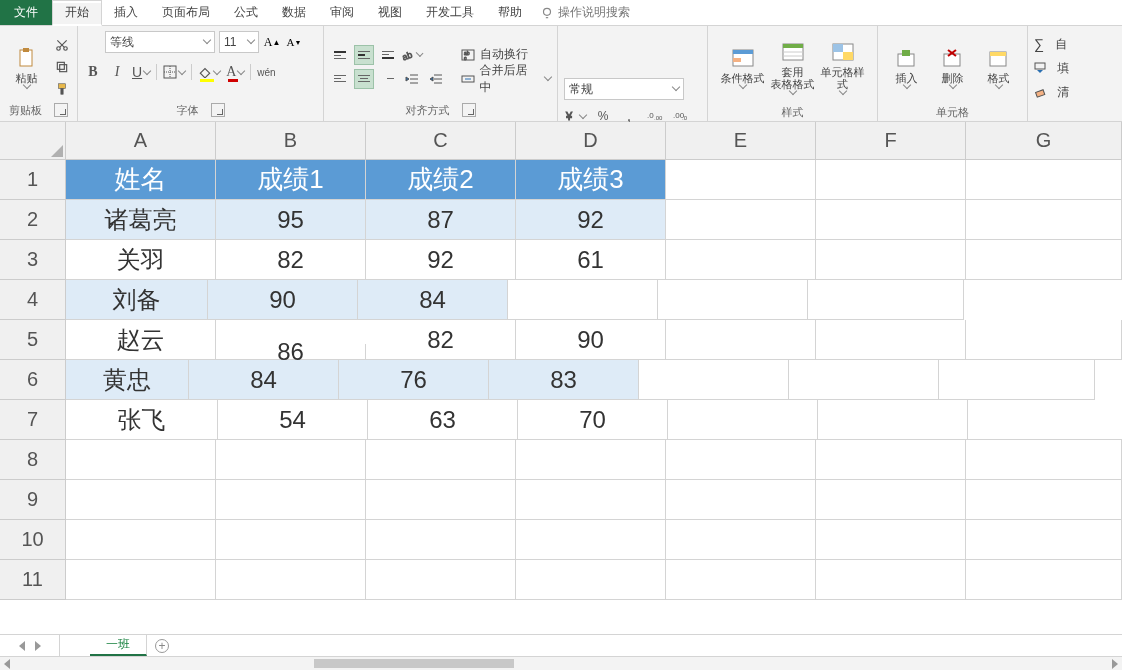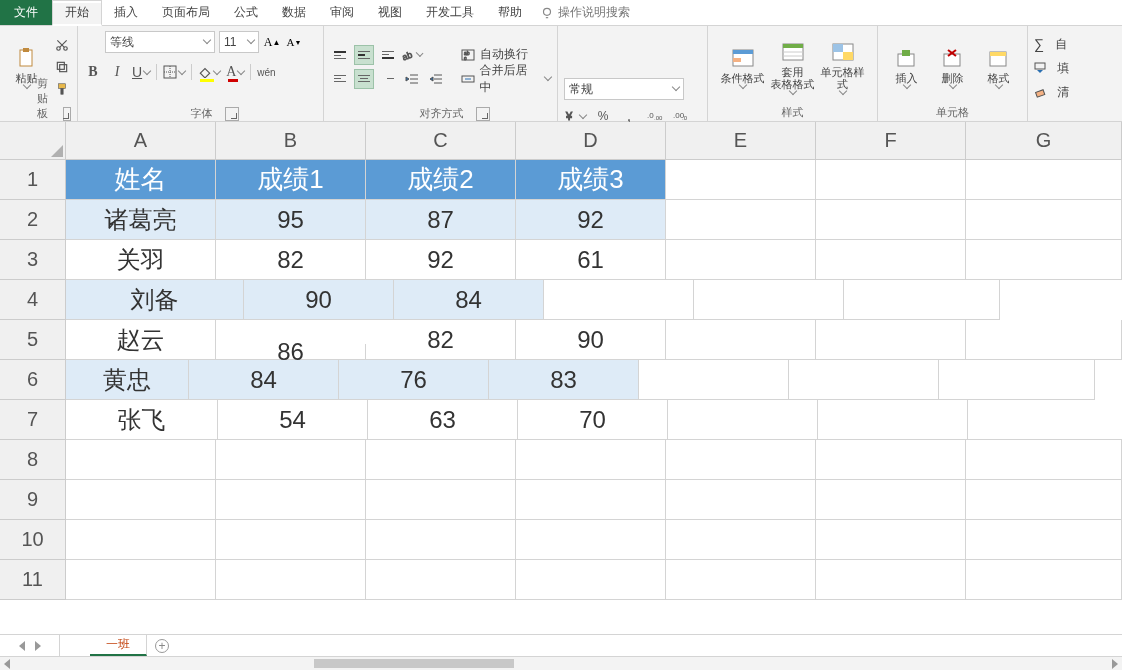--- a/index.html
+++ b/index.html
@@ -84,32 +84,32 @@
 .cell{border-right:1px solid #d4d4d4;border-bottom:1px solid #d4d4d4;display:flex;align-items:center;justify-content:center;font-size:24px;color:#333;}
 .cell.hdr{background:#5b9bd5;color:#fff;font-size:26px;}
 .cell.band{background:#deebf7;}
 
 
 .sheetbar{position:absolute;left:0;right:0;bottom:14px;height:22px;background:#fff;border-top:1px solid #d4d4d4;display:flex;align-items:stretch;}
 .nav-arrows{width:60px;display:flex;align-items:center;justify-content:center;gap:10px;color:#888;border-right:1px solid #d4d4d4;}
 .nav-arrows span{width:0;height:0;}
 .arrL{border-top:5px solid transparent;border-bottom:5px solid transparent;border-right:6px solid #999;}
 .arrR{border-top:5px solid transparent;border-bottom:5px solid transparent;border-left:6px solid #999;}
-.sheet-tab{padding:0 16px;display:flex;align-items:center;border-right:1px solid #d4d4d4;background:#fff;border-bottom:2px solid #217346;color:#c2410c;font-size:12px;}
+.sheet-tab{padding:0 16px;display:flex;align-items:center;border-right:1px solid #d4d4d4;background:#fff;border-bottom:2px solid #217346;color:#15803d;font-size:12px;}
 .addsheet{width:30px;display:flex;align-items:center;justify-content:center;color:#888;}
 .addsheet .circ{width:14px;height:14px;border:1px solid #999;border-radius:50%;display:flex;align-items:center;justify-content:center;font-size:12px;line-height:12px;}
 
 
 .hscroll{position:absolute;left:0;right:0;bottom:0;height:14px;background:#f3f3f3;border-top:1px solid #d4d4d4;display:flex;}
 .hscroll .track{flex:1;position:relative;margin:0 14px;}
 .hscroll .thumb{position:absolute;left:0;top:2px;bottom:2px;width:200px;background:#c8c8c8;}
 .hscroll .sbtn{width:14px;display:flex;align-items:center;justify-content:center;}
 .hscroll .sbtn span{width:0;height:0;}
 
-.launch-row{display:flex;align-items:flex-end;justify-content:center;margin-left:28px;}
+.launch-row{display:flex;align-items:flex-start;justify-content:center;}
 </style>
 </head>
 <body>
 
 <div class="tabrow">
   <div class="tab-file">文件</div>
   <div id="tabs-container" style="display: flex;">
       <div class="tab active" style="background: rgb(243, 243, 243); border-top: 1px solid rgb(212, 212, 212); border-left: 1px solid rgb(212, 212, 212); border-right: 1px solid rgb(212, 212, 212); color: #404040; margin-bottom: -1px;">开始</div>
       <div class="tab">插入</div>
       <div class="tab">页面布局</div>
@@ -502,21 +502,21 @@
       <div class="crow">
         <div class="cell" style="width: 150px;">关羽</div>
         <div class="cell" style="width: 150px;">82</div>
         <div class="cell" style="width: 150px;">92</div>
         <div class="cell" style="width: 150px;">61</div>
         <div class="cell" style="width: 150px;"></div>
         <div class="cell" style="width: 150px;"></div>
         <div class="cell" style="width: 156px;"></div>
       </div>
       <div class="crow">
-        <div class="cell band" style="width: 178px;">刘备</div>
+        <div class="cell band" style="width: 142px;">刘备</div>
         <div class="cell band" style="width: 150px;">90</div>
         <div class="cell band" style="width: 150px;">84</div>
         <div class="cell" style="width: 150px;"></div>
         <div class="cell" style="width: 150px;"></div>
         <div class="cell" style="width: 156px;"></div>
       </div>
       <div class="crow">
         <div class="cell" style="width: 150px;">赵云</div>
         <div class="cell" style="width: 150px; margin-top: 24px;">86</div>
         <div class="cell" style="width: 150px;">82</div>

